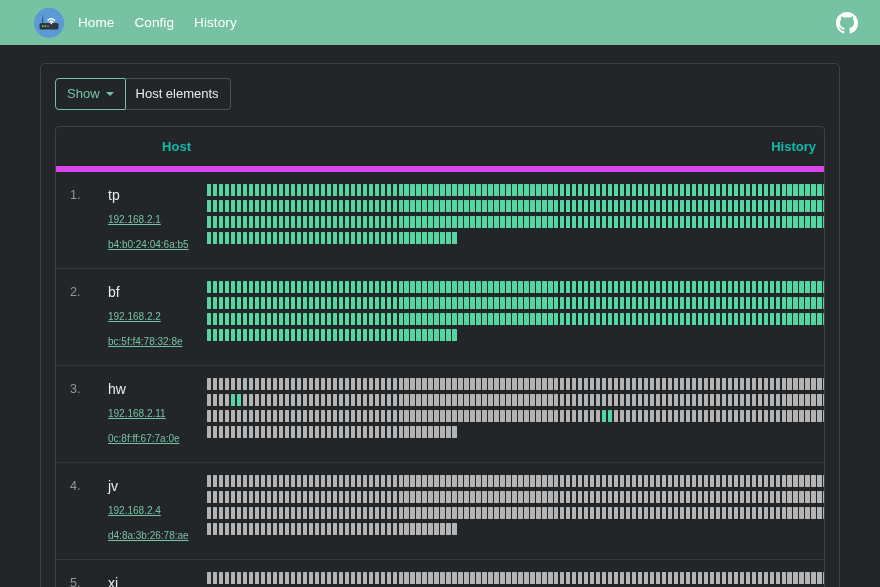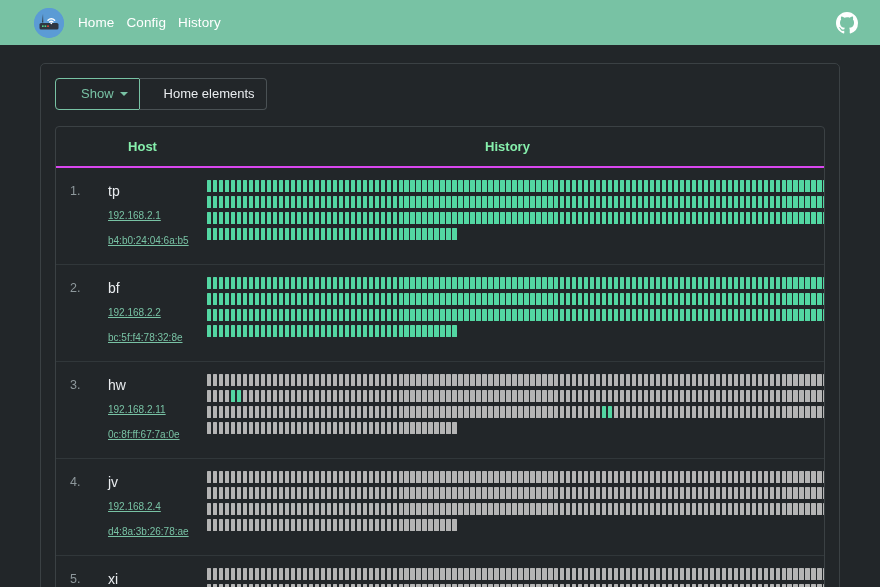--- a/index.html
+++ b/index.html
@@ -22,21 +22,21 @@
   }
   .brand {
     width: 30px; height: 30px;
     border-radius: 50%;
     background: #5b9bd5;
     display: flex; align-items: center; justify-content: center;
     margin-right: 14px;
     flex: 0 0 auto;
     overflow: hidden;
   }
-  .nav-links { display: flex; gap: 12px; }
+  .nav-links { display: flex; gap: 20px; }
   .nav-link {
     color: #ffffff;
     font-size: 13.5px;
     text-decoration: none;
     letter-spacing: .1px;
     cursor: pointer;
   }
   .nav-spacer { flex: 1 1 auto; }
   .gh-icon { width: 22px; height: 22px; cursor: pointer; display:block; }
 
@@ -47,21 +47,21 @@
     border-radius: 5px;
     background: #222629;
     padding: 14px 14px 24px 14px;
   }
 
   
   .btn-group { display: inline-flex; }
   .btn {
     font-size: 13px;
     line-height: 1;
-    padding: 8px 11px 9px 25px;
+    padding: 8px 11px 9px 11px;
     background: transparent;
     cursor: pointer;
     white-space: nowrap;
   }
   .btn-show {
     color: #78c2a4;
     border: 1px solid #78c2a4;
     border-radius: 4px 0 0 4px;
     display: inline-flex;
     align-items: center;
@@ -88,26 +88,26 @@
     border: 1px solid #3b4144;
     border-radius: 4px;
     overflow: hidden;
   }
   table.history-table {
     width: 100%;
     border-collapse: collapse;
     table-layout: fixed;
   }
   table.history-table th {
-    text-align: center;
-    color: #86efac;
+    text-align: right;
+    color: #14b8a6;
     font-size: 13px;
     font-weight: bold;
     padding: 12px 8px 12px 0;
-    border-bottom: 2px solid #d946ef;
+    border-bottom: 6px solid #d946ef;
   }
   th.col-num, td.col-num { width: 38px; padding-left: 14px; }
   th.col-host, td.col-host { width: 105px; padding-left: 14px; }
   th.col-hist, td.col-hist { padding-left: 8px; }
 
   table.history-table td {
     vertical-align: top;
     border-bottom: 1px solid #31373a;
     padding-top: 11px;
     padding-bottom: 11px;
@@ -194,21 +194,21 @@
 </div>
 
 <div class="page">
   <div class="card">
 
     <div class="btn-group">
       <button class="btn btn-show">
         <span>Show</span>
         <span class="caret"></span>
       </button>
-      <button class="btn btn-elements">Home elements</button>
+      <button class="btn btn-elements">Host elements</button>
     </div>
 
     <div class="table-wrap">
       <table class="history-table">
         <thead>
           <tr>
             <th class="col-num"></th>
             <th class="col-host">Host</th>
             <th class="col-hist">History</th>
           </tr>

